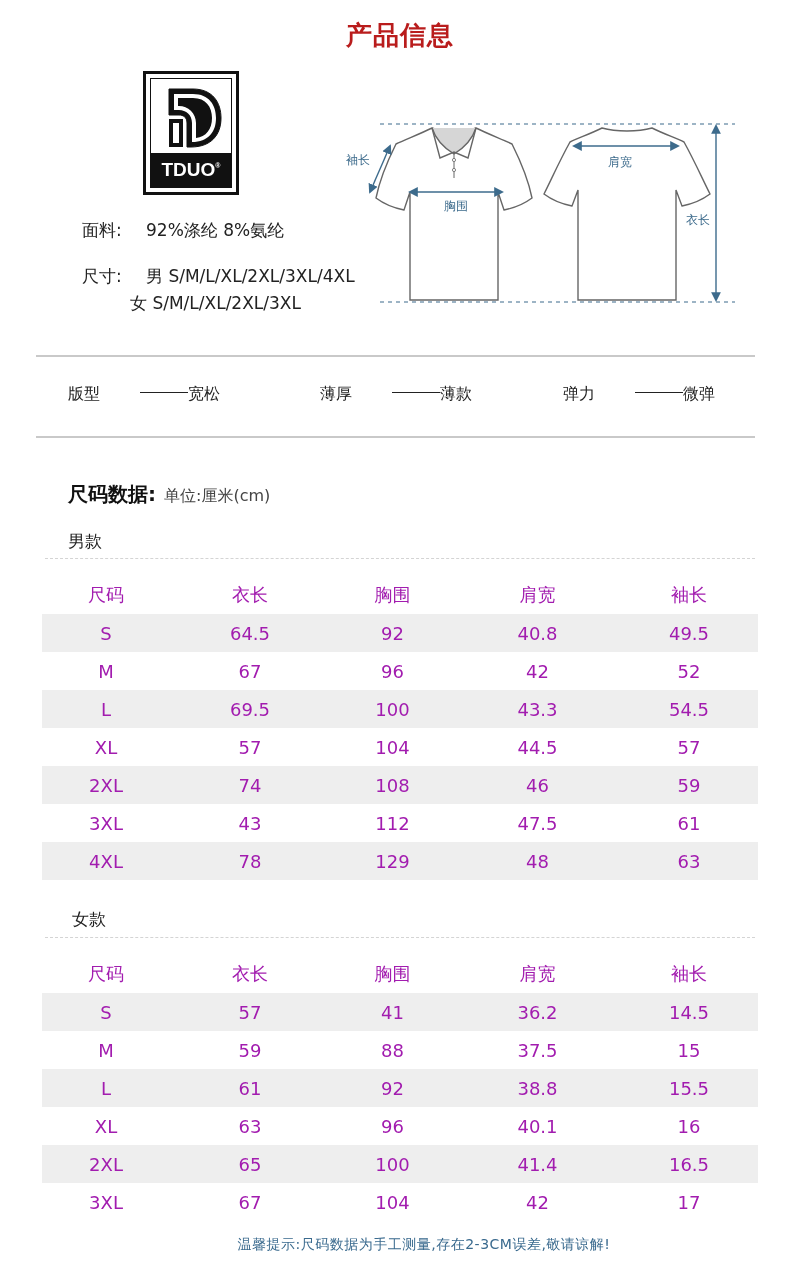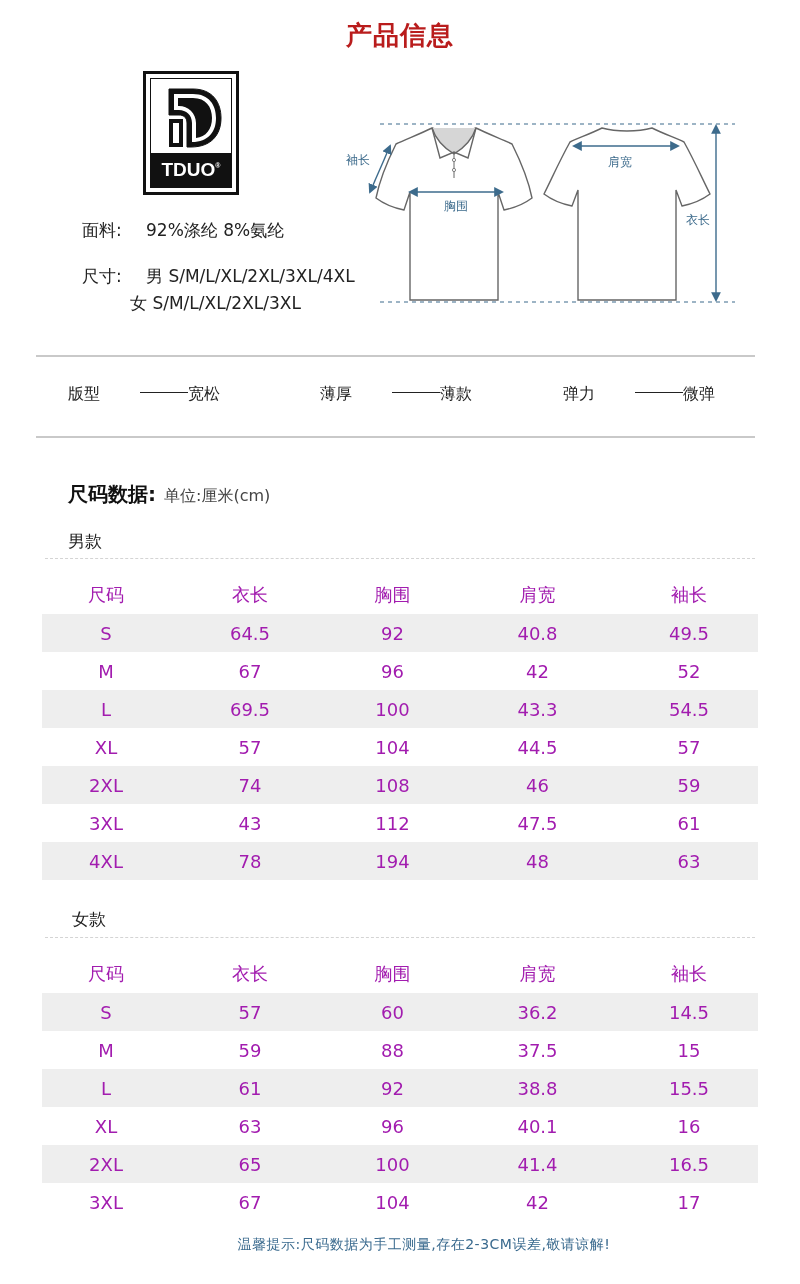--- a/index.html
+++ b/index.html
@@ -186,41 +186,41 @@
     <div class="row">
       <span class="c c0">3XL</span>
       <span class="c c1">43</span>
       <span class="c c2">112</span>
       <span class="c c3">47.5</span>
       <span class="c c4">61</span>
     </div>
     <div class="row alt">
       <span class="c c0">4XL</span>
       <span class="c c1">78</span>
-      <span class="c c2">194</span>
+      <span class="c c2">129</span>
       <span class="c c3">48</span>
       <span class="c c4">63</span>
     </div>
   </div>
 
 <div class="gender g-women">女款</div>
 <div class="dashline dl-women"></div>
 
 <div class="table t-women" id="tbl-women">
     <div class="row">
       <span class="c c0">尺码</span>
       <span class="c c1">衣长</span>
       <span class="c c2">胸围</span>
       <span class="c c3">肩宽</span>
       <span class="c c4">袖长</span>
     </div>
     <div class="row alt">
       <span class="c c0">S</span>
       <span class="c c1">57</span>
-      <span class="c c2">60</span>
+      <span class="c c2">41</span>
       <span class="c c3">36.2</span>
       <span class="c c4">14.5</span>
     </div>
     <div class="row">
       <span class="c c0">M</span>
       <span class="c c1">59</span>
       <span class="c c2">88</span>
       <span class="c c3">37.5</span>
       <span class="c c4">15</span>
     </div>

